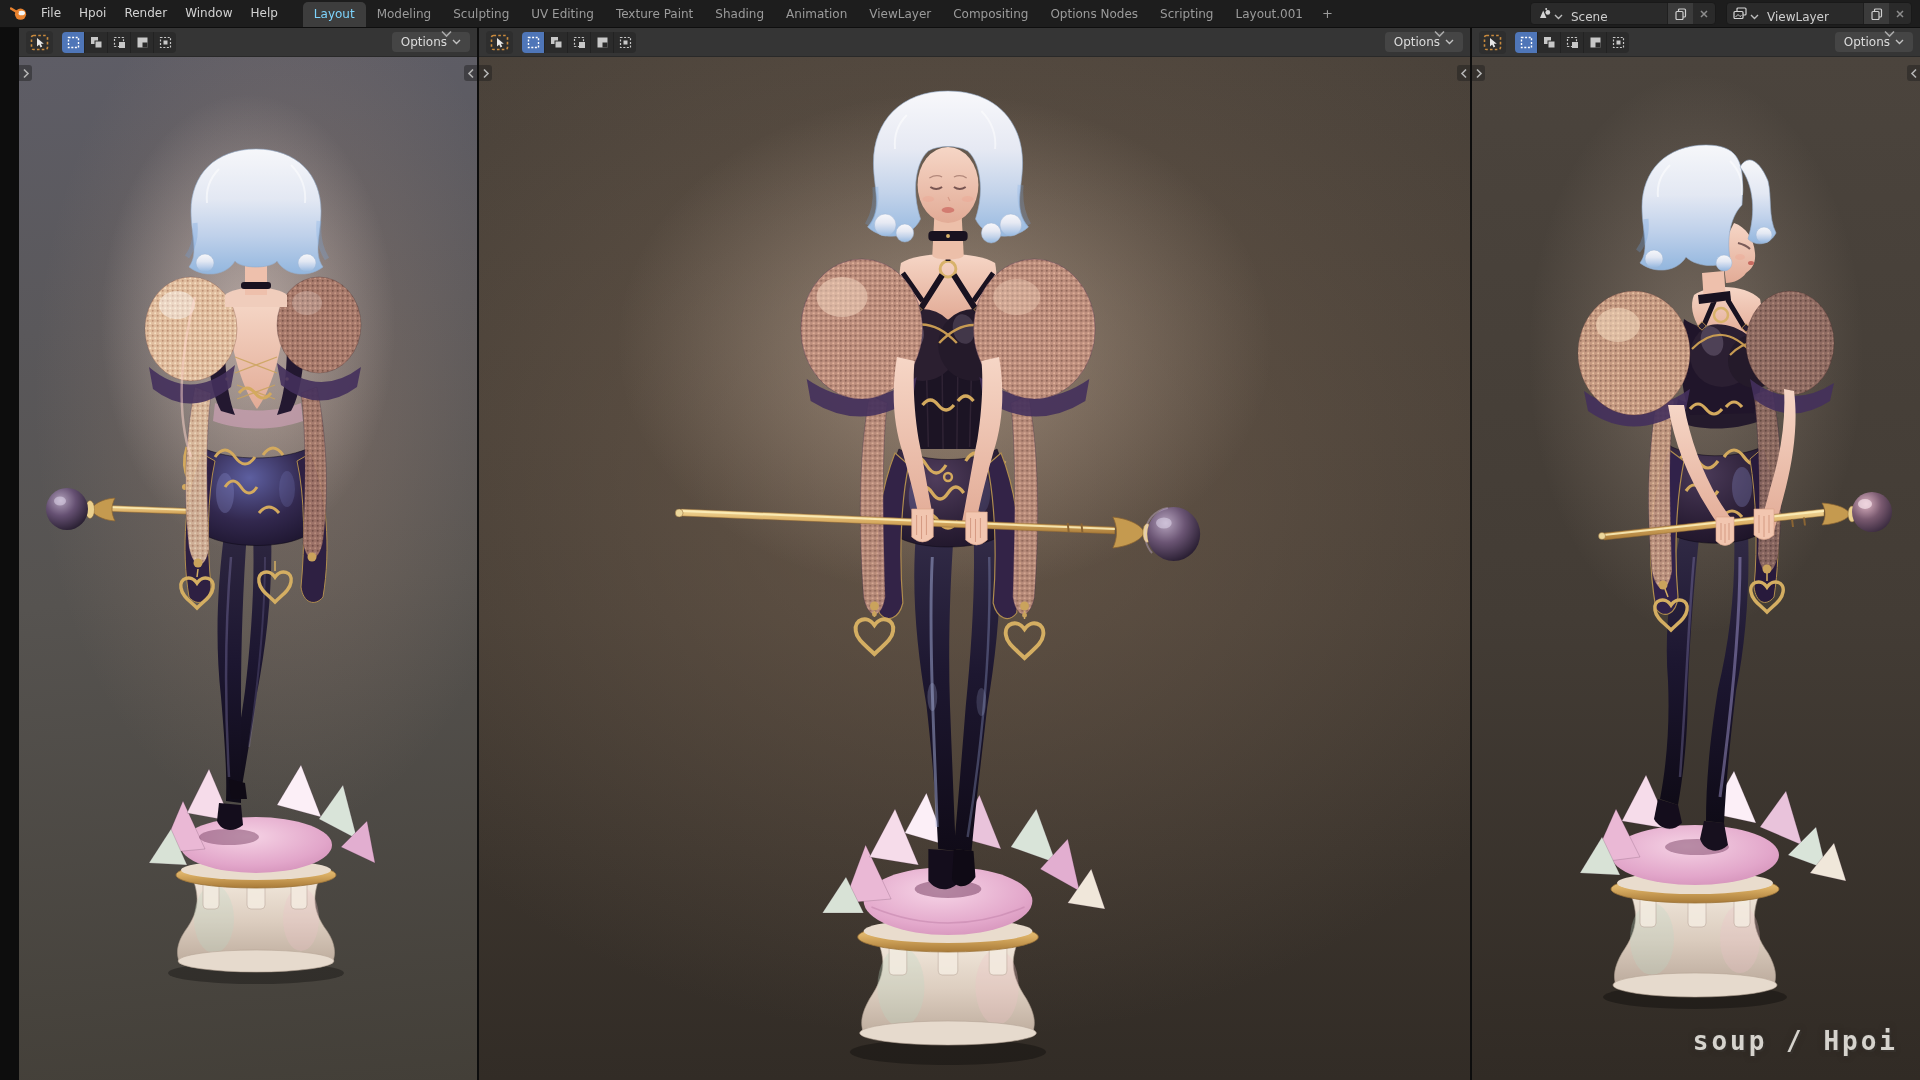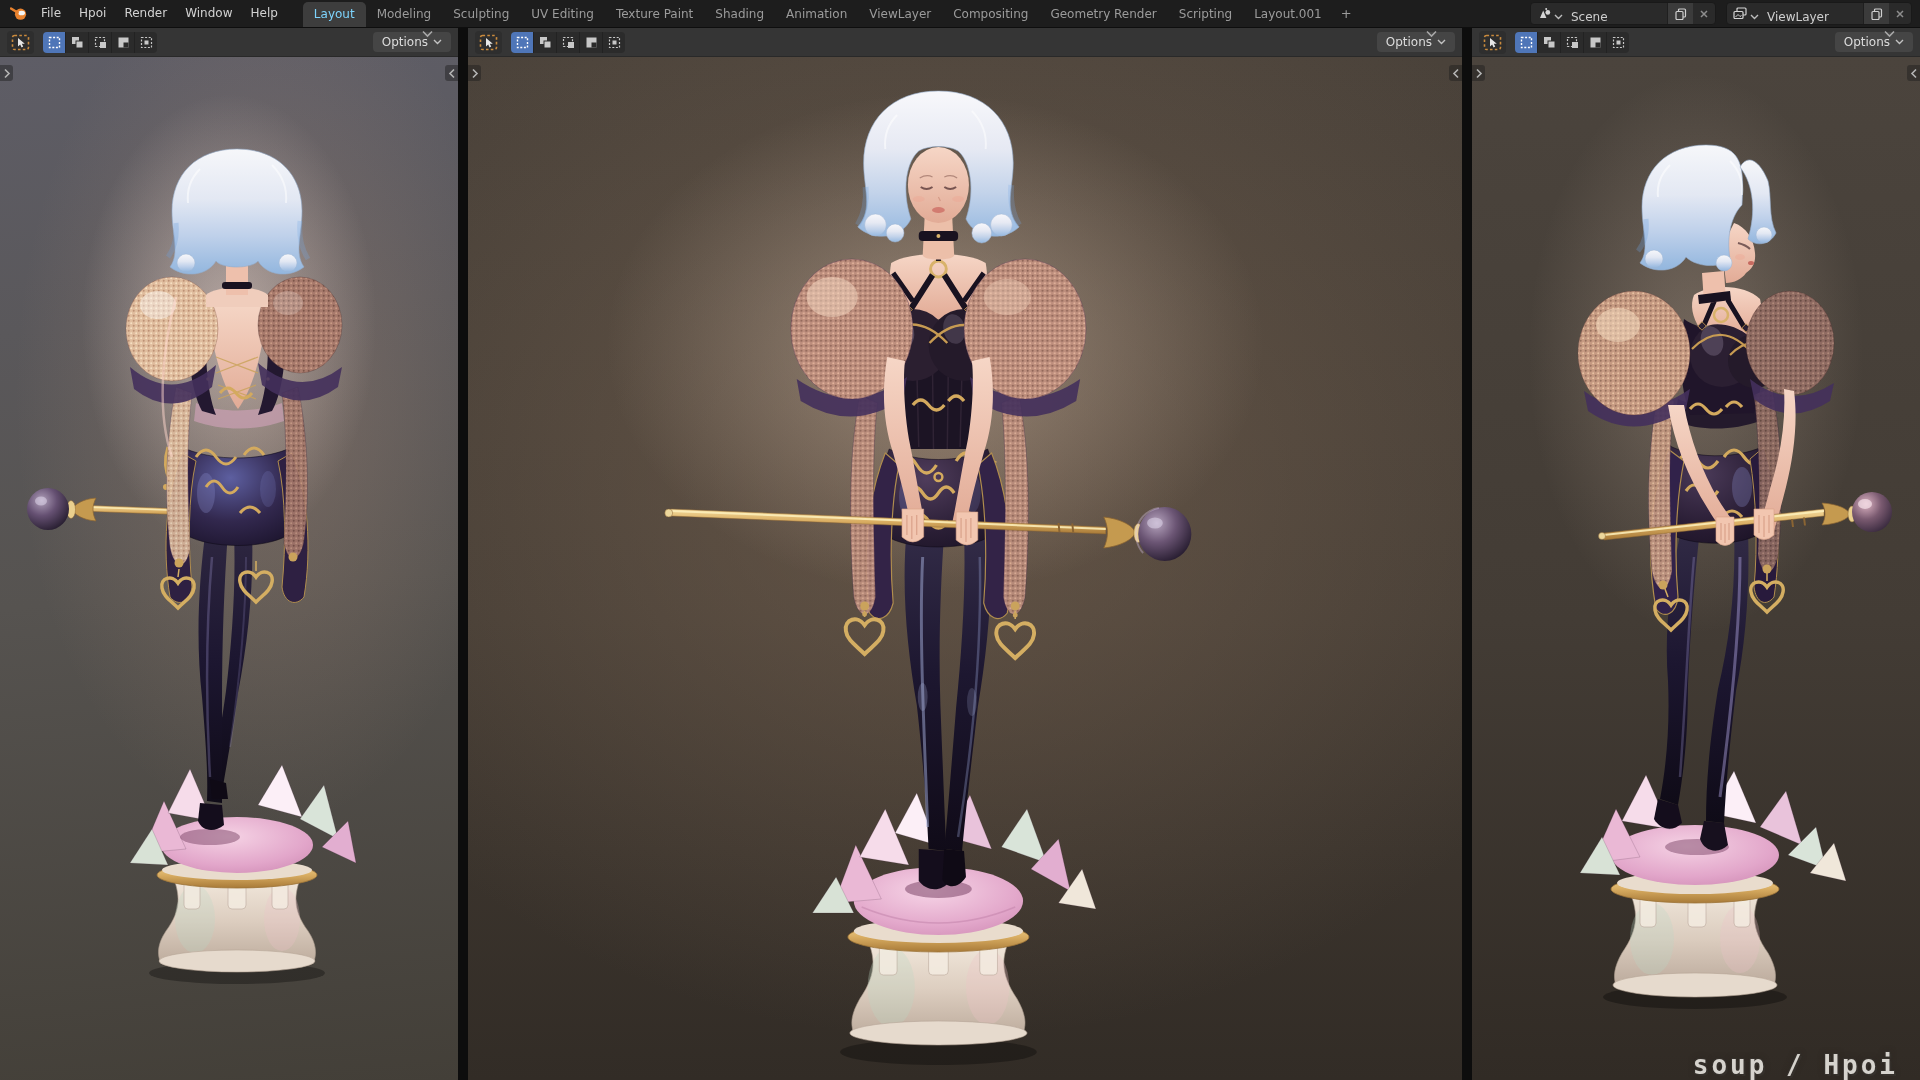--- a/index.html
+++ b/index.html
@@ -17,21 +17,21 @@
   .tab.add{font-size:13px;padding:5px 8px 6px;}
   .spacer{flex:1;}
   .id-selector{display:flex;align-items:flex-end;height:21px;margin:2px 0 0 10px;
                background:#2a2a2a;border:1px solid #191919;border-radius:4px;overflow:hidden;}
   .sel-head{display:flex;align-items:center;gap:3px;padding:0 3px 0 6px;}
   .sel-label{color:#cfcfcf;font-size:12px;padding:0 12px 0 5px;min-width:84px;}
   .sel-btn{width:25px;height:100%;display:flex;align-items:center;justify-content:center;
            background:#3b3b3b;border-left:1px solid #1f1f1f;}
   .sel-btn.x{background:transparent;border-left:none;width:22px;}
   
-  .workspace{display:flex;gap:10px;height:1052px;background:#0d0d0d;}
+  .workspace{display:flex;gap:2px;height:1052px;background:#0d0d0d;padding-left:19px;}
   .viewport{display:flex;flex-direction:column;min-width:0;}
   .tool-header{height:28px;background:#353535;display:flex;align-items:center;
                padding:0 7px;position:relative;border-bottom:1px solid #292929;flex:none;}
   .tool-btn{width:27px;height:23px;border-radius:4px;background:#2e2e2e;
             display:flex;align-items:center;justify-content:center;margin-right:9px;}
   .mode-group{display:flex;height:21px;border-radius:4px;overflow:hidden;}
   .mode-btn{width:22px;height:100%;background:#2b2b2b;display:flex;align-items:center;
             justify-content:center;border-right:1px solid #222;}
   .mode-btn:last-child{border-right:none;}
   .mode-btn.active{background:#4f76b8;}
@@ -49,21 +49,21 @@
     radial-gradient(46% 32% at 50% 26%, rgba(247,228,221,.50), rgba(247,228,221,0) 70%),
     radial-gradient(72% 56% at 58% 33%, rgba(190,153,130,.32), rgba(190,153,130,0) 76%),
     linear-gradient(175deg,#5e5d66 0%,#565350 52%,#433f38 100%);}
   .bg-front{background:
     radial-gradient(46% 34% at 47% 28%, rgba(236,212,192,.40), rgba(236,212,192,0) 72%),
     radial-gradient(88% 70% at 48% 40%, rgba(128,106,87,.55), rgba(128,106,87,0) 80%),
     linear-gradient(180deg,#4a423a 0%,#443c34 55%,#322c26 100%);}
   .bg-side{background:
     radial-gradient(52% 38% at 50% 29%, rgba(223,198,178,.30), rgba(223,198,178,0) 72%),
     linear-gradient(180deg,#4b443d 0%,#433c35 55%,#312b25 100%);}
-  .watermark{position:absolute;right:22px;bottom:0;
+  .watermark{position:absolute;right:22px;bottom:24px;
      font-family:"DejaVu Sans Mono","Liberation Mono",monospace;font-weight:bold;
      font-size:26px;letter-spacing:3px;color:#d6d3cd;
      text-shadow:2px 2px 0 #35302b,-1px -1px 0 #35302b,1px -1px 0 #35302b,
                  -1px 1px 0 #35302b,0 0 6px rgba(40,35,30,.8);}
 </style>
 </head>
 <body>
 
 <div class="app">
 
@@ -85,21 +85,21 @@
     <nav class="tabs">
       <span class="tab active">Layout</span>
       <span class="tab">Modeling</span>
       <span class="tab">Sculpting</span>
       <span class="tab">UV Editing</span>
       <span class="tab">Texture Paint</span>
       <span class="tab">Shading</span>
       <span class="tab">Animation</span>
       <span class="tab">ViewLayer</span>
       <span class="tab">Compositing</span>
-      <span class="tab">Geometry Render</span>
+      <span class="tab">Options Nodes</span>
       <span class="tab">Scripting</span>
       <span class="tab">Layout.001</span>
       <span class="tab add">+</span>
     </nav>
     <div class="spacer"></div>
 
     <div class="id-selector">
       <span class="sel-head">
         <span>
           <svg width="14" height="13" viewBox="0 0 14 13">

